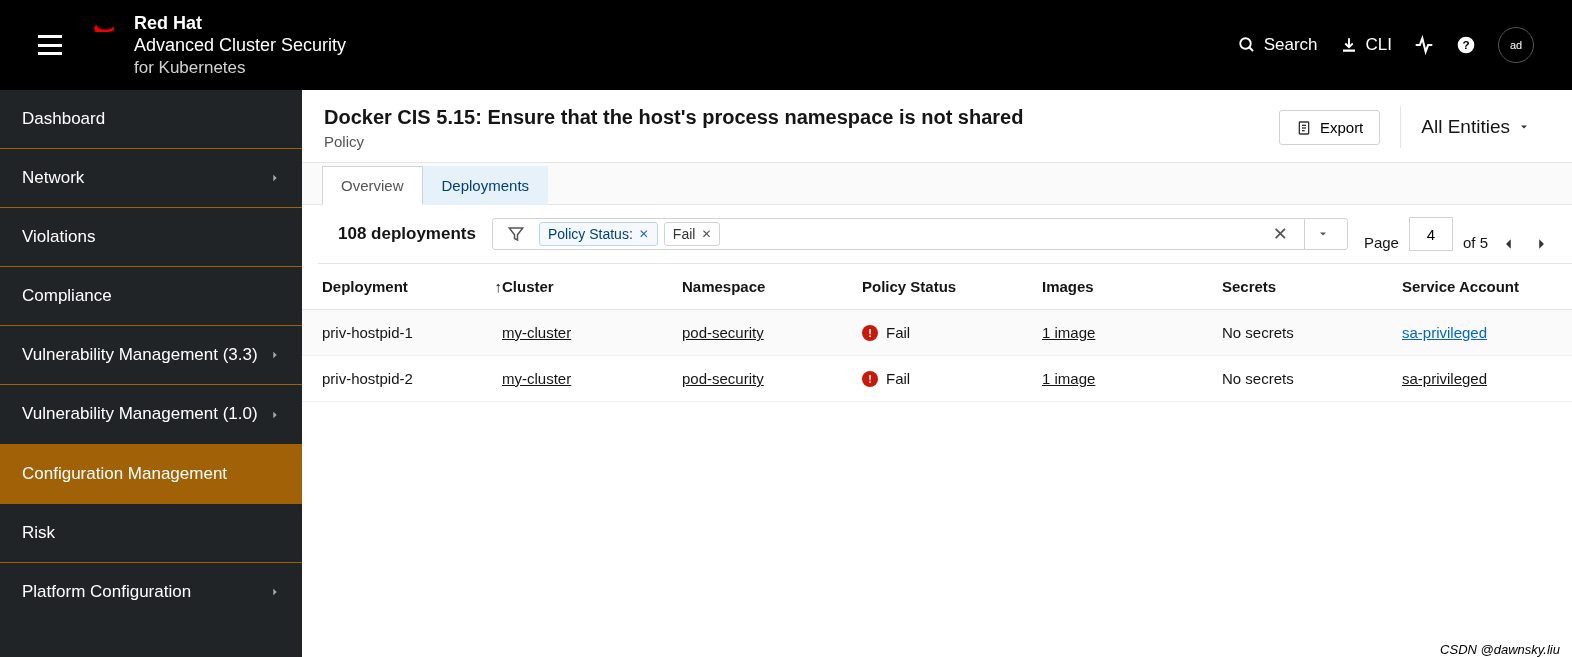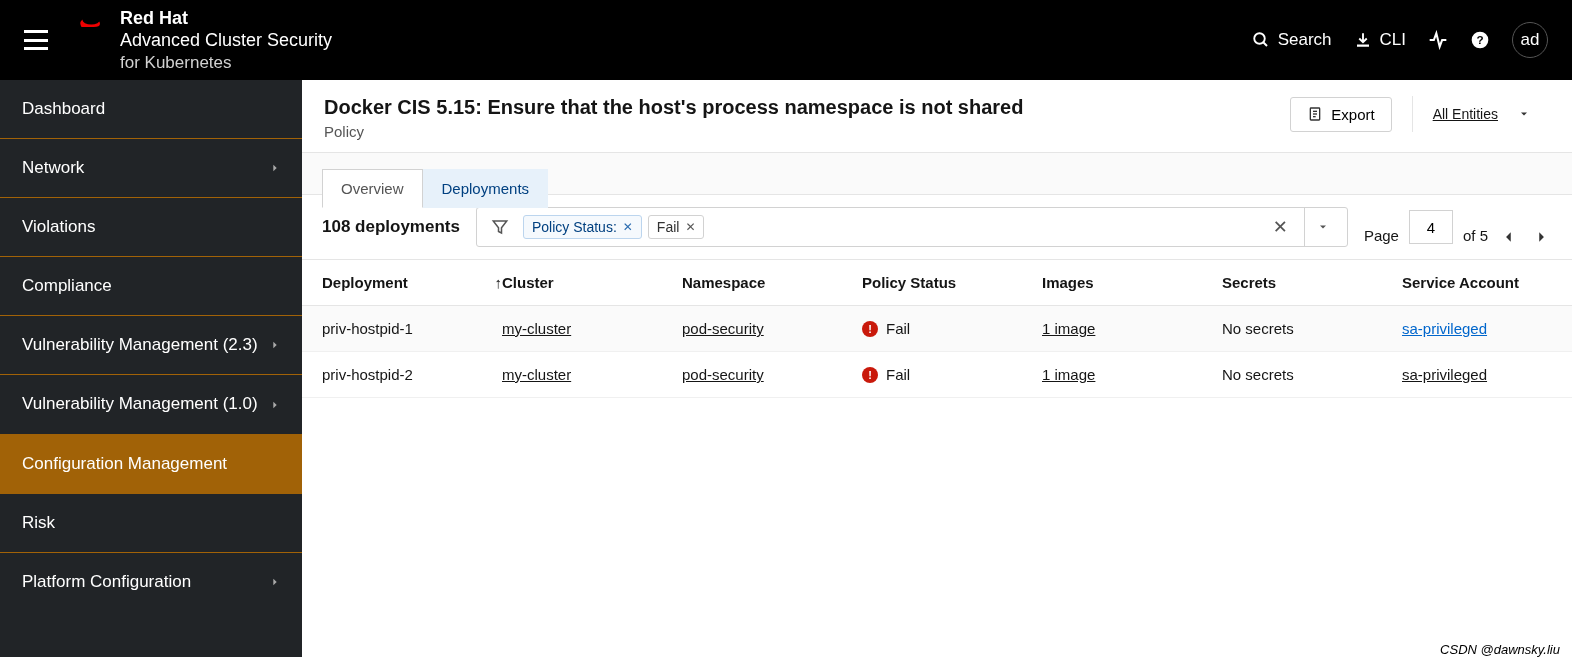--- a/index.html
+++ b/index.html
@@ -1,61 +1,61 @@
 <!DOCTYPE html>
 <html><head>
 <meta charset="utf-8">
 <style>
 * { margin: 0; padding: 0; box-sizing: border-box; font-family: "RedHatText", "Helvetica Neue", Arial, sans-serif; }
 body { background: #fff; color: #151515; width: 1572px; height: 657px; overflow: hidden; }
 
 
-.topbar { background: #000; color: #fff; height: 80px; display: flex; align-items: center; padding: 0 24px; }
+.topbar { background: #000; color: #fff; height: 90px; display: flex; align-items: center; padding: 0 38px; }
 .hamburger { width: 24px; height: 20px; display: flex; flex-direction: column; justify-content: space-between; cursor: pointer; margin-right: 28px; }
 .hamburger span { display: block; height: 3px; background: #fff; }
 .brand { display: flex; align-items: flex-start; gap: 12px; flex: 1; }
 .fedora-icon { width: 32px; height: 24px; position: relative; margin-top: 4px; }
 .fedora-icon svg { width: 32px; height: 24px; }
 .brand-text { line-height: 1.25; }
 .brand-line1 { font-weight: 700; font-size: 18px; }
 .brand-line2 { font-weight: 400; font-size: 18px; }
 .brand-line3 { font-weight: 400; font-size: 17px; color: #d2d2d2; }
 .topbar-right { display: flex; align-items: center; gap: 22px; font-size: 17px; }
 .topbar-item { display: flex; align-items: center; gap: 8px; cursor: pointer; }
-.avatar { width: 36px; height: 36px; border: 1px solid #555; border-radius: 50%; display: flex; align-items: center; justify-content: center; font-size: 17px; }
+.avatar { width: 36px; height: 36px; border: 1px solid #555; border-radius: 50%; display: flex; align-items: center; justify-content: center; font-size: 11px; }
 
 
 .layout { display: flex; height: calc(657px - 78px); }
 .sidebar { width: 302px; background: #212427; color: #fff; display: flex; flex-direction: column; }
 .nav-item { padding: 18px 22px; font-size: 17px; display: flex; align-items: center; justify-content: space-between; cursor: pointer; border-top: 1px solid #a16207; }
 .nav-item:first-child { border-top: none; }
 .nav-item.active { background: #a16207; }
 .nav-item .chev { font-size: 14px; color: #aaa; }
 .nav-item .label { line-height: 1.3; }
 
 
 .main { flex: 1; background: #fff; display: flex; flex-direction: column; overflow: hidden; }
 .page-header { display: flex; align-items: flex-start; padding: 16px 22px 12px; border-bottom: 1px solid #e5e5e5; }
 .page-title-block { flex: 1; }
 .page-title { font-size: 20px; font-weight: 600; }
 .page-subtitle { font-size: 15px; color: #555; margin-top: 4px; }
 .header-actions { display: flex; align-items: center; gap: 0; }
-.btn { border: 1px solid #d2d2d2; background: #fff; padding: 8px 16px; font-size: 15px; display: flex; align-items: center; gap: 8px; cursor: pointer; border-radius: 3px; }
-.entities-dd { padding: 10px 20px; font-size: 14px; display: flex; align-items: center; gap: 20px; cursor: pointer; border-left: 1px solid #e5e5e5; margin-left: 20px; text-decoration: underline; }
+.btn { border: 1px solid #d2d2d2; background: #fff; padding: 8px 16px; font-size: 15px; display: flex; align-items: flex-end; gap: 8px; cursor: pointer; border-radius: 3px; }
+.entities-dd { padding: 10px 20px; font-size: 19px; display: flex; align-items: center; gap: 8px; cursor: pointer; border-left: 1px solid #e5e5e5; margin-left: 20px; }
 
 
 .tabs { display: flex; background: #fafafa; border-bottom: 1px solid #e5e5e5; padding: 0 20px; padding-top: 2px; }
-.tab { padding: 10px 18px; font-size: 15px; color: #555; cursor: pointer; border: 1px solid transparent; position: relative; top: 14px; }
+.tab { padding: 10px 18px; font-size: 15px; color: #555; cursor: pointer; border: 1px solid transparent; position: relative; top: 1px; }
 .tab.active { background: #fff; border: 1px solid #d2d2d2; border-bottom-color: #fff; }
 .tab.highlight { background: #e7f1fa; color: #004080; }
 
 
-.toolbar { display: flex; align-items: center; padding: 12px 20px; gap: 16px; border-bottom: 1px solid #e5e5e5; }
+.toolbar { display: flex; align-items: center; padding: 12px 20px; gap: 16px; border-bottom: 1px solid #e5e5e5; margin-left: 16px; }
 .count { font-size: 17px; font-weight: 600; }
-.filter-box { flex: 1; display: flex; align-items: center; border: 1px solid #d2d2d2; border-radius: 3px; height: 40px; padding: 0 6px; gap: 6px; }
+.filter-box { flex: 1; display: flex; align-items: center; border: 1px solid #d2d2d2; border-radius: 3px; height: 32px; padding: 0 6px; gap: 6px; }
 .filter-icon { padding: 0 8px; color: #555; }
 .chip { display: flex; align-items: center; gap: 6px; border: 1px solid #bcd5ee; background: #f5f9fd; color: #004080; padding: 3px 8px; border-radius: 3px; font-size: 14px; }
 .chip .x { color: #2b6cb0; cursor: pointer; font-size: 12px; }
 .chip2 { display: flex; align-items: center; gap: 6px; border: 1px solid #d2d2d2; background: #fff; color: #333; padding: 3px 8px; border-radius: 3px; font-size: 14px; }
 .chip2 .x { color: #555; cursor: pointer; font-size: 12px; }
 .filter-spacer { flex: 1; }
 .filter-clear { padding: 0 10px; color: #555; cursor: pointer; font-size: 18px; }
 .filter-dd { border-left: 1px solid #d2d2d2; padding: 0 12px; cursor: pointer; color: #555; height: 100%; display: flex; align-items: center; }
 .pager { display: flex; align-items: flex-end; gap: 10px; font-size: 15px; }
 .page-input { width: 44px; height: 34px; border: 1px solid #d2d2d2; text-align: center; font-size: 15px; }
@@ -144,21 +144,21 @@
           </svg>
         </span>
       </div>
       <div class="nav-item">
         <span class="label">Violations</span>
       </div>
       <div class="nav-item">
         <span class="label">Compliance</span>
       </div>
       <div class="nav-item">
-        <span class="label">Vulnerability Management (2.3)</span>
+        <span class="label">Vulnerability Management (3.3)</span>
         <span class="chev">
           <svg width="10" height="14" viewBox="0 0 24 24" fill="#aaa">
             <path d="M8 4 L16 12 L8 20 Z"></path>
           </svg>
         </span>
       </div>
       <div class="nav-item">
         <span class="label">Vulnerability Management (1.0)</span>
         <span class="chev">
           <svg width="10" height="14" viewBox="0 0 24 24" fill="#aaa">

